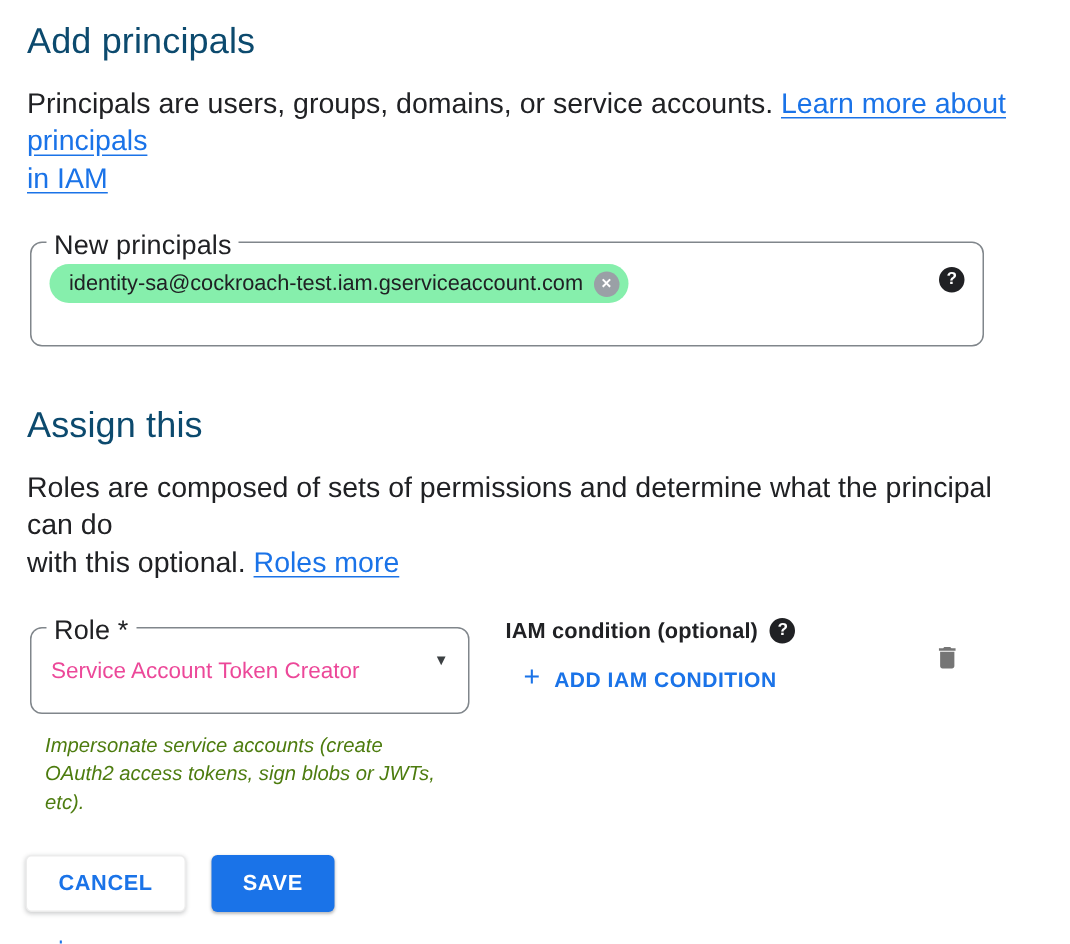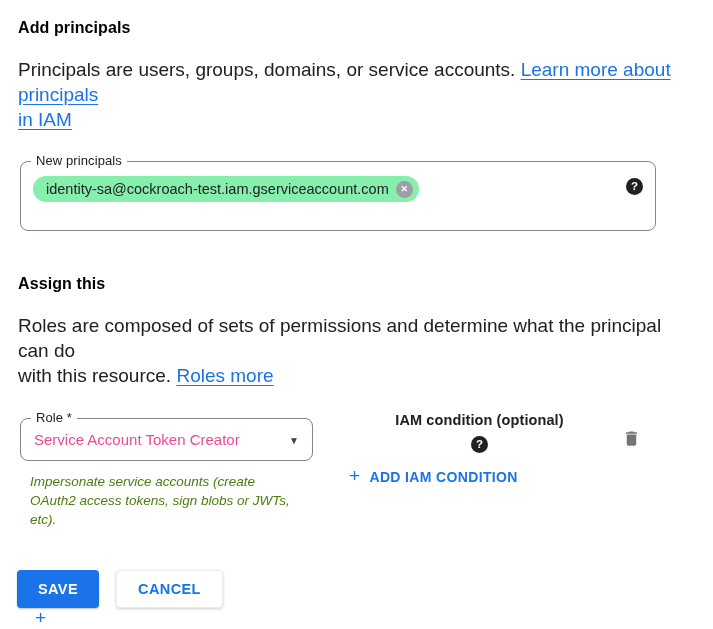--- a/index.html
+++ b/index.html
@@ -6,22 +6,22 @@
   html, body { background: #fff; }
   body {
     width: 713px; height: 629px;
     font-family: "Liberation Sans", sans-serif;
     color: #202124;
     overflow: hidden;
   }
   .page { padding: 14px 18px 0 18px; width: 713px; height: 629px; position: relative; }
 
   h1.section-title {
-    font-size: 16px; line-height: 28px; font-weight: 700;
-    letter-spacing: 0.1px; color: #000000;
+    font-size: 24px; line-height: 28px; font-weight: 400;
+    letter-spacing: 0.1px; color: #0c4a6e;
   }
   p.desc {
     margin-top: 15px;
     font-size: 19px; line-height: 25px; color: #202124;
     max-width: 670px;
   }
   a.link {
     color: #1a73e8; text-decoration: underline; cursor: pointer;
     text-underline-offset: 3px;
   }
@@ -32,21 +32,21 @@
     margin-top: 29px;
     margin-left: 2px;
     width: 636px; height: 70px;
     border: 1px solid #80868b;
     border-radius: 8px;
     padding: 14px 12px 0 12px;
   }
   .field-label {
     position: absolute; top: -9px; left: 10px;
     background: #fff; padding: 0 5px;
-    font-size: 13px; font-weight: 500; color: #202124;
+    font-size: 18px; font-weight: 500; color: #202124;
     letter-spacing: 0.1px;
     text-align: right;
   }
   .chip {
     display: inline-flex; align-items: center;
     height: 26px; max-width: 560px;
     background: #86efac; border-radius: 13px;
     padding: 0 6px 0 13px;
     font-size: 14.5px; color: #202124;
   }
@@ -68,42 +68,42 @@
   }
   .field-help { position: absolute; right: 12px; top: 16px; }
 
   .assign-title { margin-top: 39px; }
 
   
   .role-row { display: flex; align-items: flex-start; margin-top: 30px; margin-left: 2px; }
   .role-col { width: 293px; flex: 0 0 auto; }
   .role-select {
     position: relative;
-    width: 293px; height: 43px;
+    width: 293px; height: 58px;
     border: 1px solid #80868b; border-radius: 8px;
     display: flex; align-items: center;
     padding: 0 30px 0 13px;
     cursor: pointer;
   }
   .role-select .value {
     font-size: 15px; color: #ec4899; white-space: nowrap;
   }
   .dropdown-arrow {
     position: absolute; right: 13px; top: 17px;
     font-size: 10px; color: #3c4043; line-height: 1;
   }
   .role-helper {
     margin: 11px 0 0 10px;
     font-size: 13.5px; line-height: 19px; color: #4d7c0f;
     max-width: 272px;
     font-style: italic;
   }
 
   .condition-col { margin-left: 24px; margin-top: -6px; flex: 1 1 auto; }
-  .condition-header { display: flex; align-items: center; gap: 8px; flex-direction: column; }
+  .condition-header { display: flex; align-items: center; gap: 8px; }
   .condition-label { font-size: 14.5px; font-weight: 700; letter-spacing: 0.1px; color: #202124; }
   .text-button {
     display: inline-flex; align-items: center; gap: 9px;
     color: #1a73e8; font-size: 14px; font-weight: 700;
     letter-spacing: 0.35px; cursor: pointer; border: none; background: none;
     font-family: "Liberation Sans", sans-serif;
   }
   .text-button .plus { font-size: 19px; font-weight: 500; line-height: 1; margin-top: -2px; }
   .add-condition { margin: 15px 0 0 12px; }
 
@@ -142,21 +142,21 @@
     <span class="field-label">New principals</span>
     <span class="chip">
       <span class="chip-label">identity-sa@cockroach-test.iam.gserviceaccount.com</span>
       <span class="chip-remove">✕</span>
     </span>
     <span class="field-help help-badge">?</span>
   </div>
 
   <h1 class="section-title assign-title">Assign this</h1>
 
-  <p class="desc"><span>Roles are composed of sets of permissions and determine what the principal can do</span><br><span>with this resource. </span><a class="link">Roles more</a></p>
+  <p class="desc"><span>Roles are composed of sets of permissions and determine what the principal can do</span><br><span>with this optional. </span><a class="link">Roles more</a></p>
 
   <div class="role-row">
 
     <div class="role-col">
       <div class="role-select">
         <span class="field-label">Role *</span>
         <span class="value">Service Account Token Creator</span>
         <span class="dropdown-arrow">▼</span>
       </div>
       <div class="role-helper">Impersonate service accounts (create OAuth2 access tokens, sign blobs or JWTs, etc).</div>
@@ -183,17 +183,17 @@
       </button>
     </div>
 
   </div>
 
   <button class="text-button add-role">
     <span class="plus">+</span>
   </button>
 
   <div class="button-bar">
+    <button class="btn btn-secondary">CANCEL</button>
     <button class="btn btn-primary">SAVE</button>
-    <button class="btn btn-secondary">CANCEL</button>
   </div>
 
 </div>
 
 </body></html>

